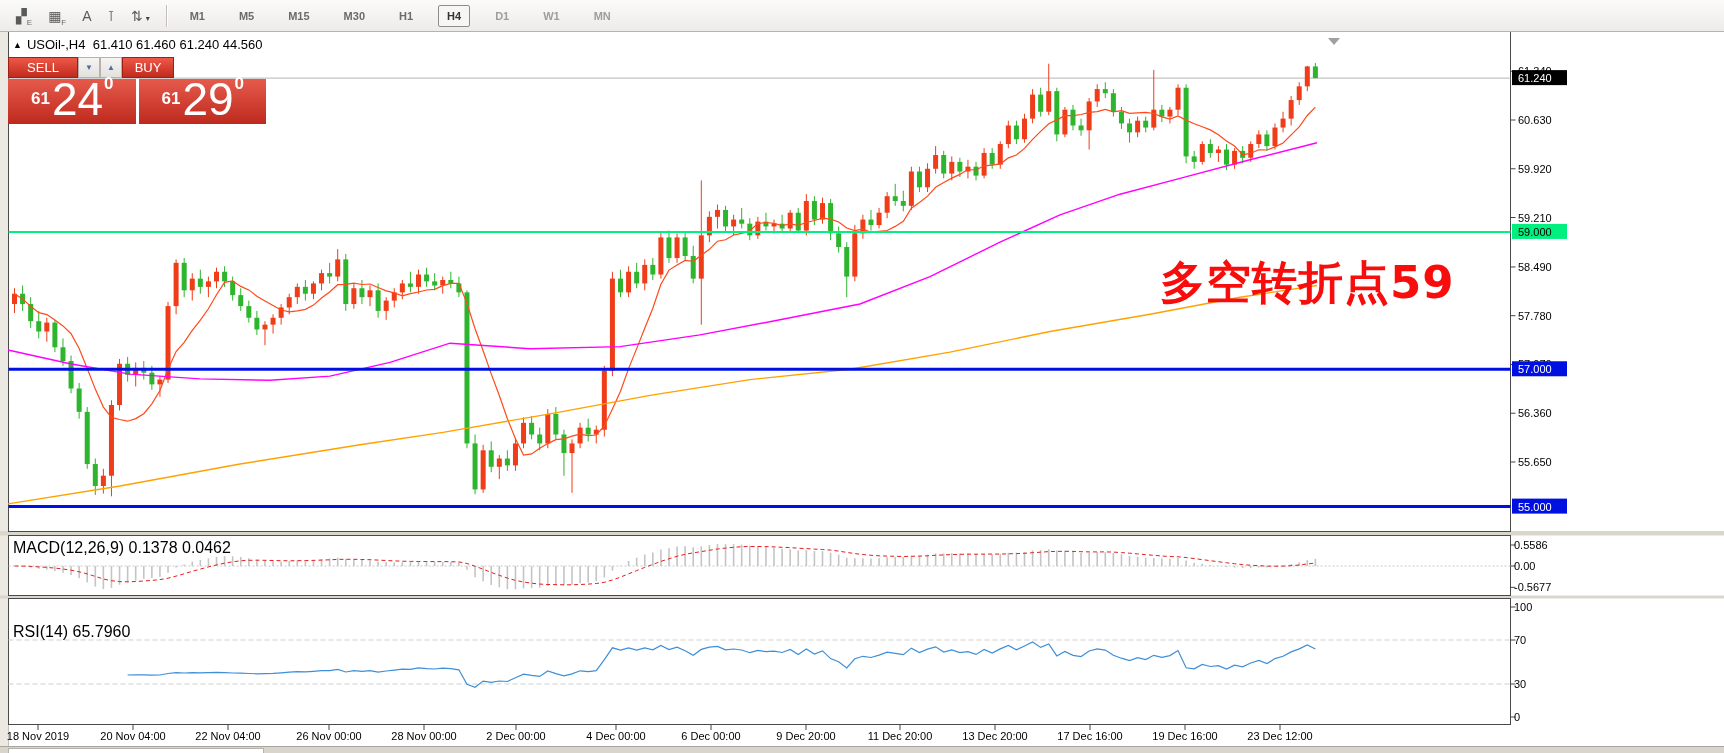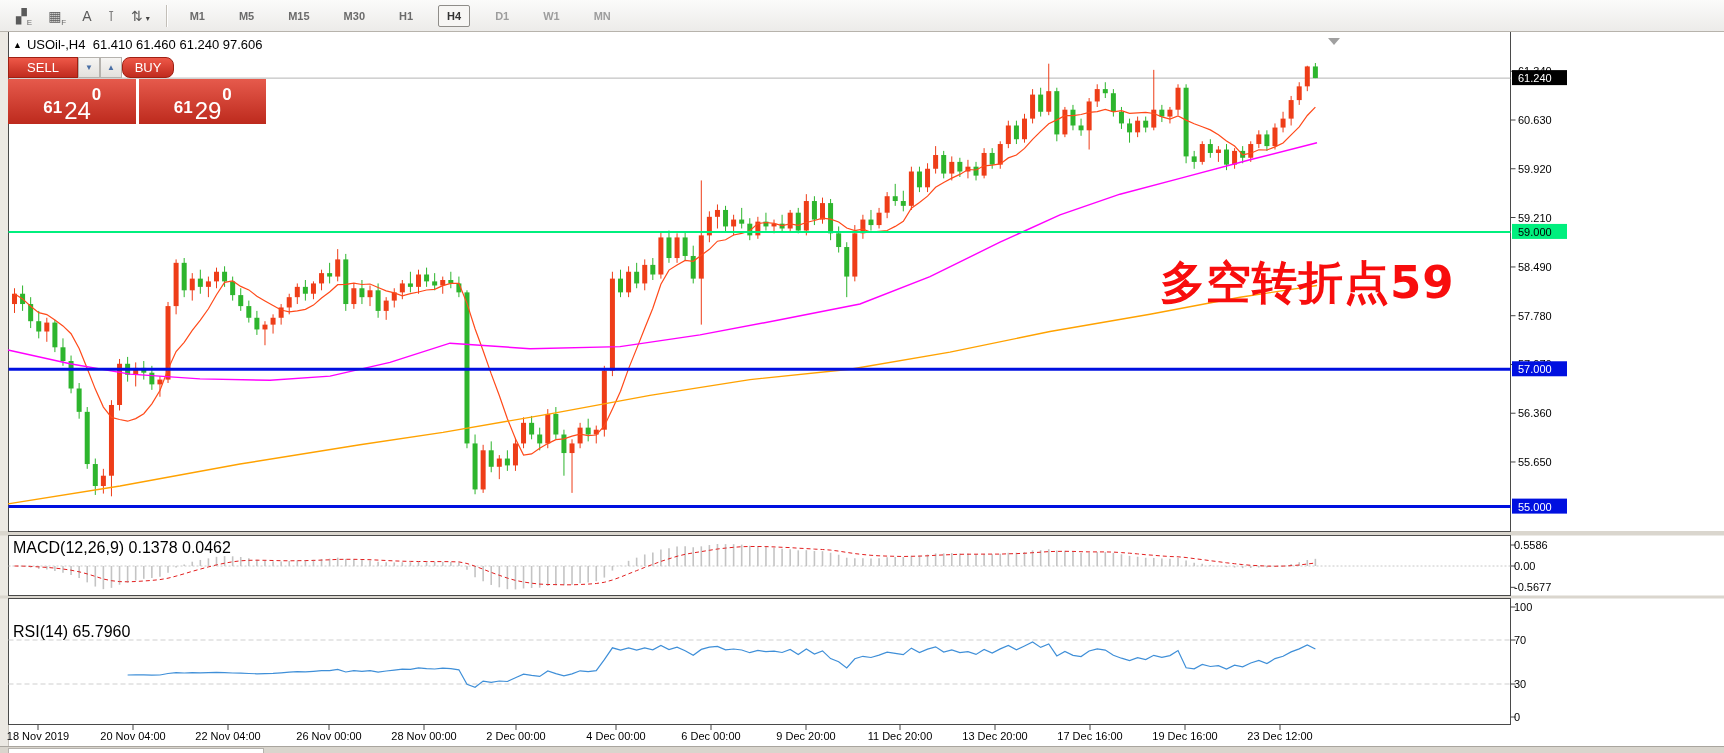--- a/index.html
+++ b/index.html
@@ -21,30 +21,30 @@
   .left-strip{position:absolute;left:0;top:31px;width:8px;height:722px;background:#ece9e3;
               border-right:1px solid #c6c2bb;z-index:1;}
   .quote-bar{position:absolute;left:13px;top:37px;font-size:13px;color:#000;z-index:4;white-space:nowrap;}
   .quote-bar .tri{font-size:9px;position:relative;top:-1px;margin-right:5px;}
   
   .trade{position:absolute;left:8px;top:57px;width:258px;z-index:6;}
   .trade .row1{display:flex;height:21px;}
   .btn-red{background:linear-gradient(#ee5848,#c02b1e);color:#fff;display:flex;align-items:center;
            justify-content:center;font-size:13px;border:1px solid #9f2013;cursor:pointer;}
   .sell-btn{flex:0 0 68px;}
-  .buy-btn{flex:0 0 50px;border-radius:8px;}
+  .buy-btn{flex:0 0 50px;}
   .spin{flex:0 0 20px;background:linear-gradient(#f6f5f3,#e3e1dd);border:1px solid #b5b2ad;color:#4a6fa5;
         font-size:8px;display:flex;align-items:center;justify-content:center;cursor:pointer;}
   .vol-input{flex:1;border:1px solid #b5b2ad;border-left:none;border-right:none;font-size:15px;
              color:#000;text-align:right;padding-right:10px;outline:none;font-family:"Liberation Sans",sans-serif;}
   .trade .row2{display:flex;gap:3px;margin-top:1px;height:45px;}
   .price-panel{flex:1;background:linear-gradient(#e65a4c,#bd2a1d);color:#fff;display:flex;
-               align-items:flex-end;justify-content:center;padding-bottom:3px;cursor:pointer;}
+               align-items:center;justify-content:center;padding-bottom:3px;cursor:pointer;}
   .price-panel .sm{font-size:17px;font-weight:bold;margin-right:2px;margin-bottom:3px;}
-  .price-panel .bg{font-size:24px;line-height:0.85;font-weight:normal;}
+  .price-panel .bg{font-size:46px;line-height:0.85;font-weight:normal;}
   .price-panel .sup{font-size:17px;font-weight:bold;position:relative;top:-16px;left:1px;}
   
   .pane-label{position:absolute;font-size:16px;color:#000;z-index:4;white-space:nowrap;}
   .annotation{position:absolute;left:1160px;top:253px;font-size:45px;font-weight:bold;color:#f80d0d;
               z-index:4;white-space:nowrap;letter-spacing:1px;font-family:"DejaVu Sans","Liberation Sans",sans-serif;}
   .bottom-strip{position:absolute;left:0;top:746px;width:1724px;height:7px;background:#d9d5cd;
                 border-top:1px solid #a9a59e;z-index:3;}
   .bottom-box{position:absolute;left:8px;top:748px;width:254px;height:5px;background:#fff;
               border:1px solid #b5b2ad;z-index:4;}
   svg{position:absolute;left:0;top:0;z-index:2;}
@@ -661,21 +661,21 @@
       <span class="tf-btn active">H4</span>
       <span class="tf-btn dim">D1</span>
       <span class="tf-btn dim">W1</span>
       <span class="tf-btn dim">MN</span>
     </span>
 </div>
 
 <div class="left-strip"></div>
 
 <div class="quote-bar">
-  <span class="tri">▲</span><span>USOil-,H4</span>&nbsp;&nbsp;<span>61.410 61.460 61.240 97.606</span>
+  <span class="tri">▲</span><span>USOil-,H4</span>&nbsp;&nbsp;<span>61.410 61.460 61.240 44.560</span>
 </div>
 
 <div class="trade">
   <div class="row1">
     <div class="btn-red sell-btn">SELL</div>
     <div class="spin">
         <span>▼</span>
       </div>
     <div class="spin">
         <span>▲</span>

